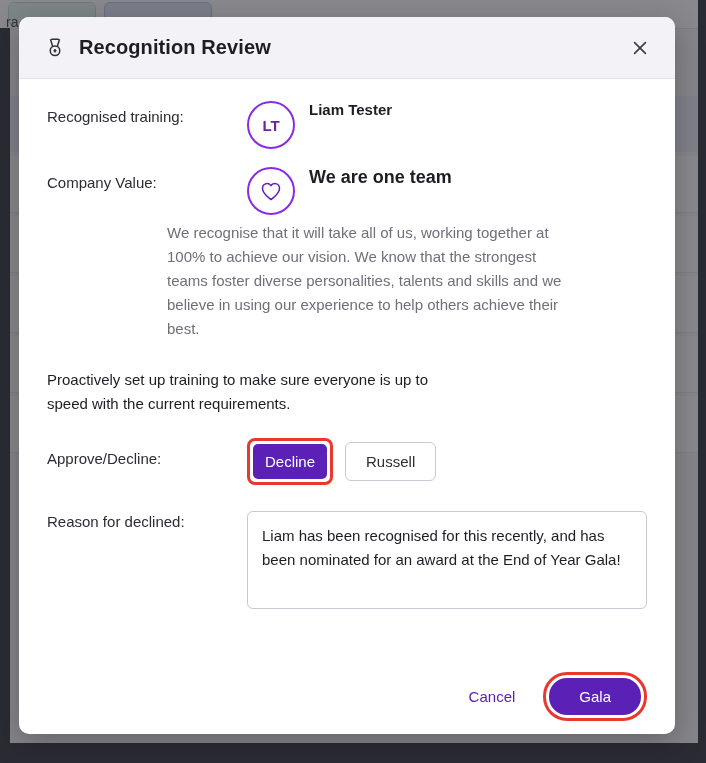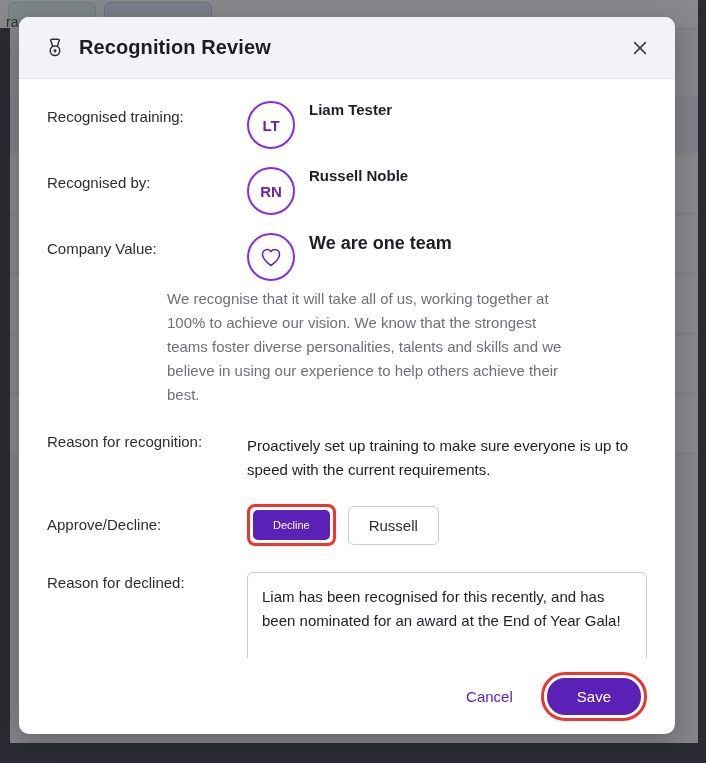--- a/index.html
+++ b/index.html
@@ -236,24 +236,24 @@
   }
   .decline-wrap {
     border: 3px solid #e8392f;
     border-radius: 8px;
     padding: 3px;
     display: inline-flex;
   }
   .btn-decline {
     background: #5b21b6;
     color: #ffffff;
-    font-size: 11px;
+    font-size: 15px;
     border: none;
     border-radius: 5px;
-    padding: 9px 20px;
+    padding: 9px 12px;
     cursor: pointer;
     font-family: "Liberation Sans", sans-serif;
   }
   .btn-approve {
     background: #ffffff;
     color: #2c2c34;
     font-size: 15px;
     border: 1px solid #c9c9d3;
     border-radius: 6px;
     padding: 10px 20px;
@@ -359,44 +359,36 @@
   <div class="modal-body">
 
     <div class="row">
       <div class="row-label">Recognised training:</div>
       <div class="row-content">
         <div class="avatar">LT</div>
         <div class="person-name">Liam Tester</div>
       </div>
     </div>
 
-    <div class="row">
-      <div class="row-label">Recognised by:</div>
-      <div class="row-content">
-        <div class="avatar">RN</div>
-        <div class="person-name">Russell Noble</div>
-      </div>
-    </div>
 
     <div class="row" style="margin-bottom:10px;">
       <div class="row-label">Company Value:</div>
       <div class="row-content">
         <div class="value-icon">
           <svg width="24" height="24" viewBox="0 0 24 24" fill="none" stroke="#5b21b6" stroke-width="1.5" stroke-linejoin="round">
             <path d="M12 20.5 C12 20.5 3.5 15 3.5 9.3 C3.5 6.4 5.8 4.4 8.3 4.4 C10 4.4 11.4 5.3 12 6.6 C12.6 5.3 14 4.4 15.7 4.4 C18.2 4.4 20.5 6.4 20.5 9.3 C20.5 15 12 20.5 12 20.5 Z"></path>
           </svg>
         </div>
         <div class="value-name">We are one team</div>
       </div>
     </div>
 
     <div class="value-desc">We recognise that it will take all of us, working together at 100% to achieve our vision. We know that the strongest teams foster diverse personalities, talents and skills and we believe in using our experience to help others achieve their best.</div>
 
     <div class="row" style="margin-bottom:22px;">
-      <div class="row-label" style="padding-top:0;">Reason for recognition:</div>
       <div class="row-content">
         <div class="reason-text">Proactively set up training to make sure everyone is up to speed with the current requirements.</div>
       </div>
     </div>
 
     <div class="row" style="margin-bottom:26px;">
       <div class="row-label" style="padding-top:12px;">Approve/Decline:</div>
       <div class="row-content btn-group">
         <span class="decline-wrap">
           <button class="btn-decline">Decline</button>
@@ -410,17 +402,17 @@
       <div class="row-content">
         <textarea class="textarea-box" rows="3" placeholder="Reason for declined" style="">Liam has been recognised for this recently, and has been nominated for an award at the End of Year Gala!</textarea>
       </div>
     </div>
 
   </div>
 
   <div class="modal-footer">
     <button class="btn-cancel">Cancel</button>
     <span class="save-wrap">
-      <button class="btn-save">Save</button>
+      <button class="btn-save">Gala</button>
     </span>
   </div>
 
 </div>
 
 </body></html>

